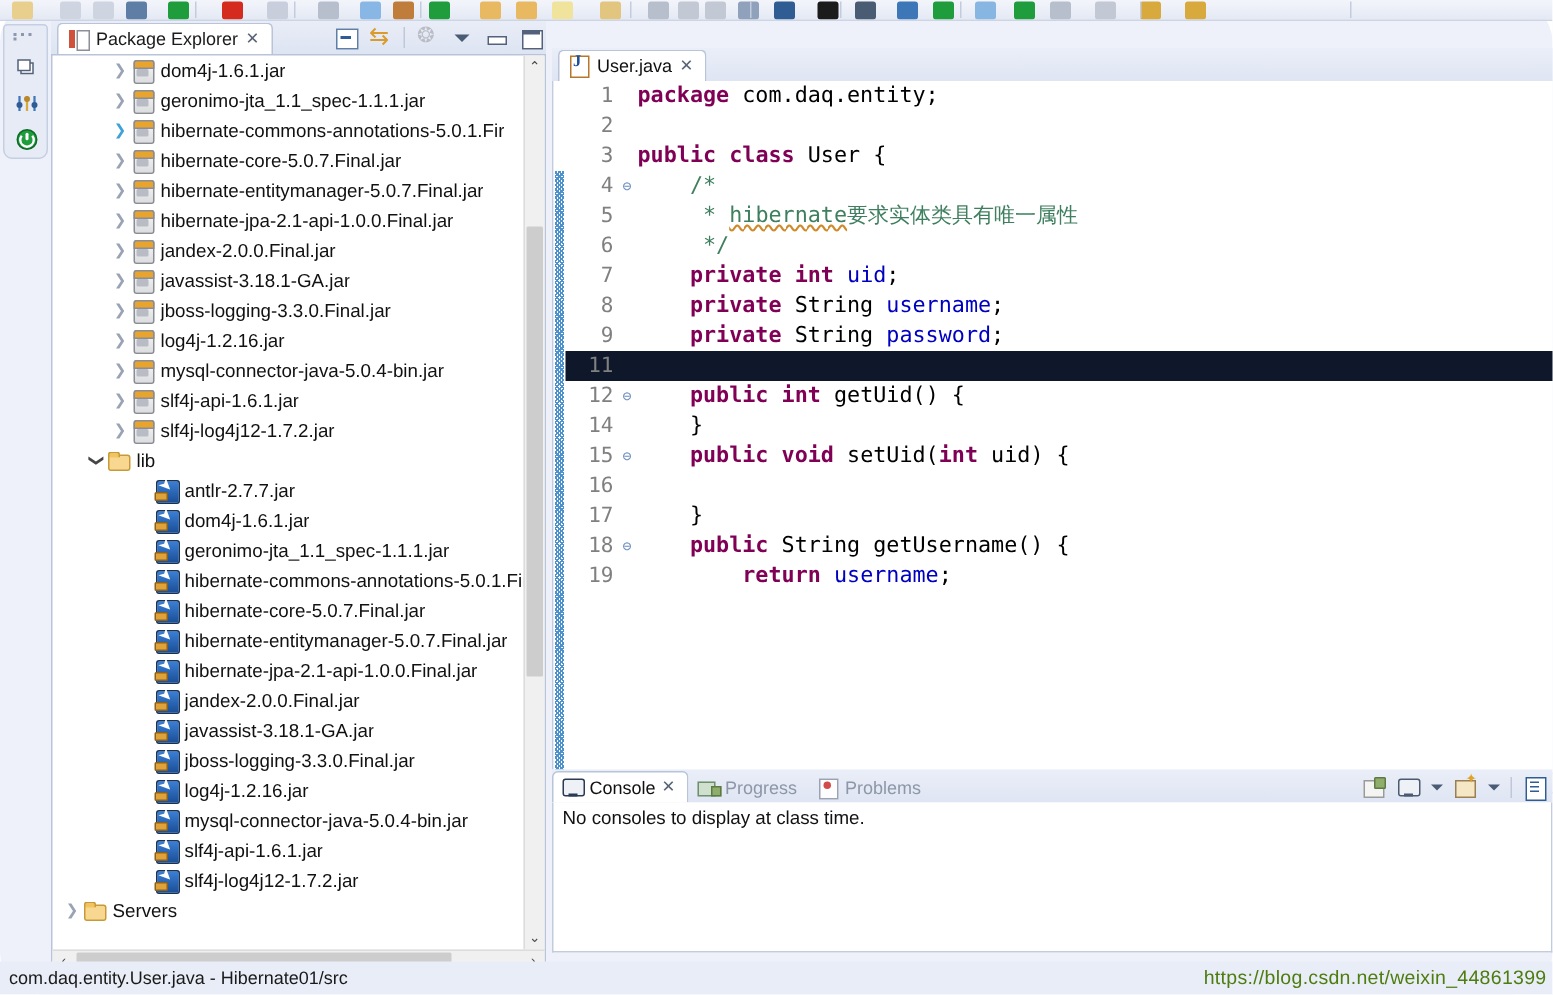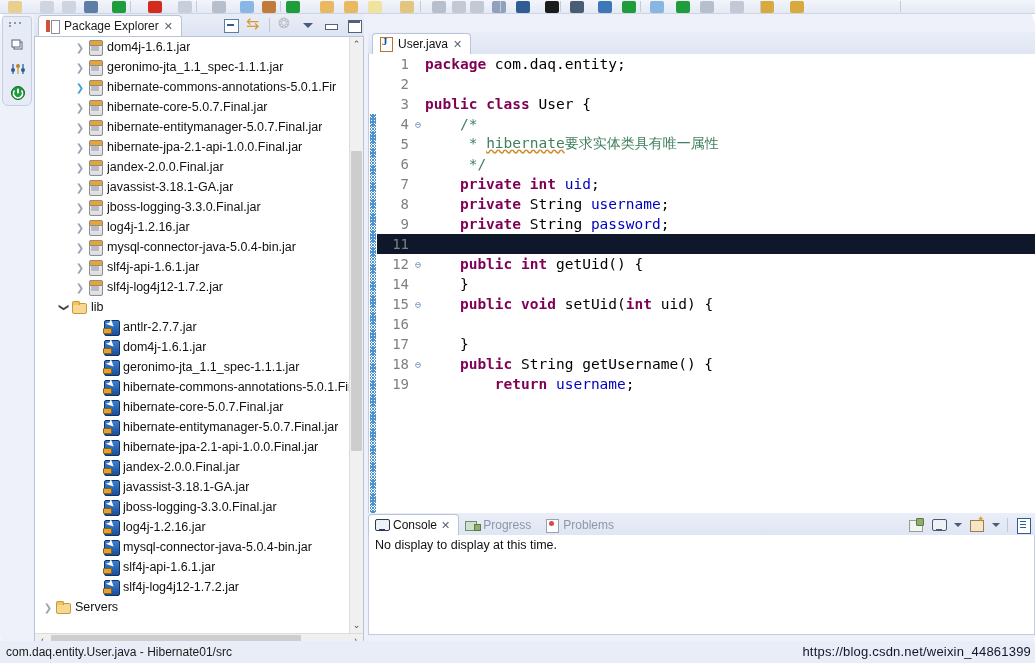--- a/index.html
+++ b/index.html
@@ -247,21 +247,21 @@
   
   .status {
     position: absolute; left: 0; bottom: 0; width: 1035px; height: 22px;
     background: #e9edf7;
     display: flex; align-items: center;
     font-size: 12px; color: #1a1a1a;
     padding-left: 6px;
   }
   .watermark {
     position: absolute; right: 4px; bottom: 4px;
-    font-size: 13px; color: #0f172a; letter-spacing: .2px;
+    font-size: 13px; color: #4d7c0f; letter-spacing: .2px;
     font-family: "Liberation Sans", sans-serif;
   }
 
   
   .g { position: relative; width: 16px; height: 16px; display: inline-block; }
   .g.collapse::before {
     content: ""; position: absolute; left: 1px; top: 2px; width: 13px; height: 12px;
     border: 1px solid #5f7ea6; background: #fff;
   }
   .g.collapse::after {
@@ -802,21 +802,21 @@
     <div class="cs-tools">
       <span class="g cs-pin"></span>
       <span class="g cs-disp"></span>
       <span class="caret-dn"></span>
       <span class="g cs-new"></span>
       <span class="caret-dn"></span>
       <span class="vsep"></span>
       <span class="g cs-view"></span>
     </div>
     <div class="cs-body">
-      <span>No display to display at this time.</span>
+      <span>No consoles to display at class time.</span>
     </div>
   </div>
 
   <div class="status">
     <span>com.daq.entity.User.java - Hibernate01/src</span>
   </div>
 
   <div class="watermark">https://blog.csdn.net/weixin_44861399</div>
 </div>
 

